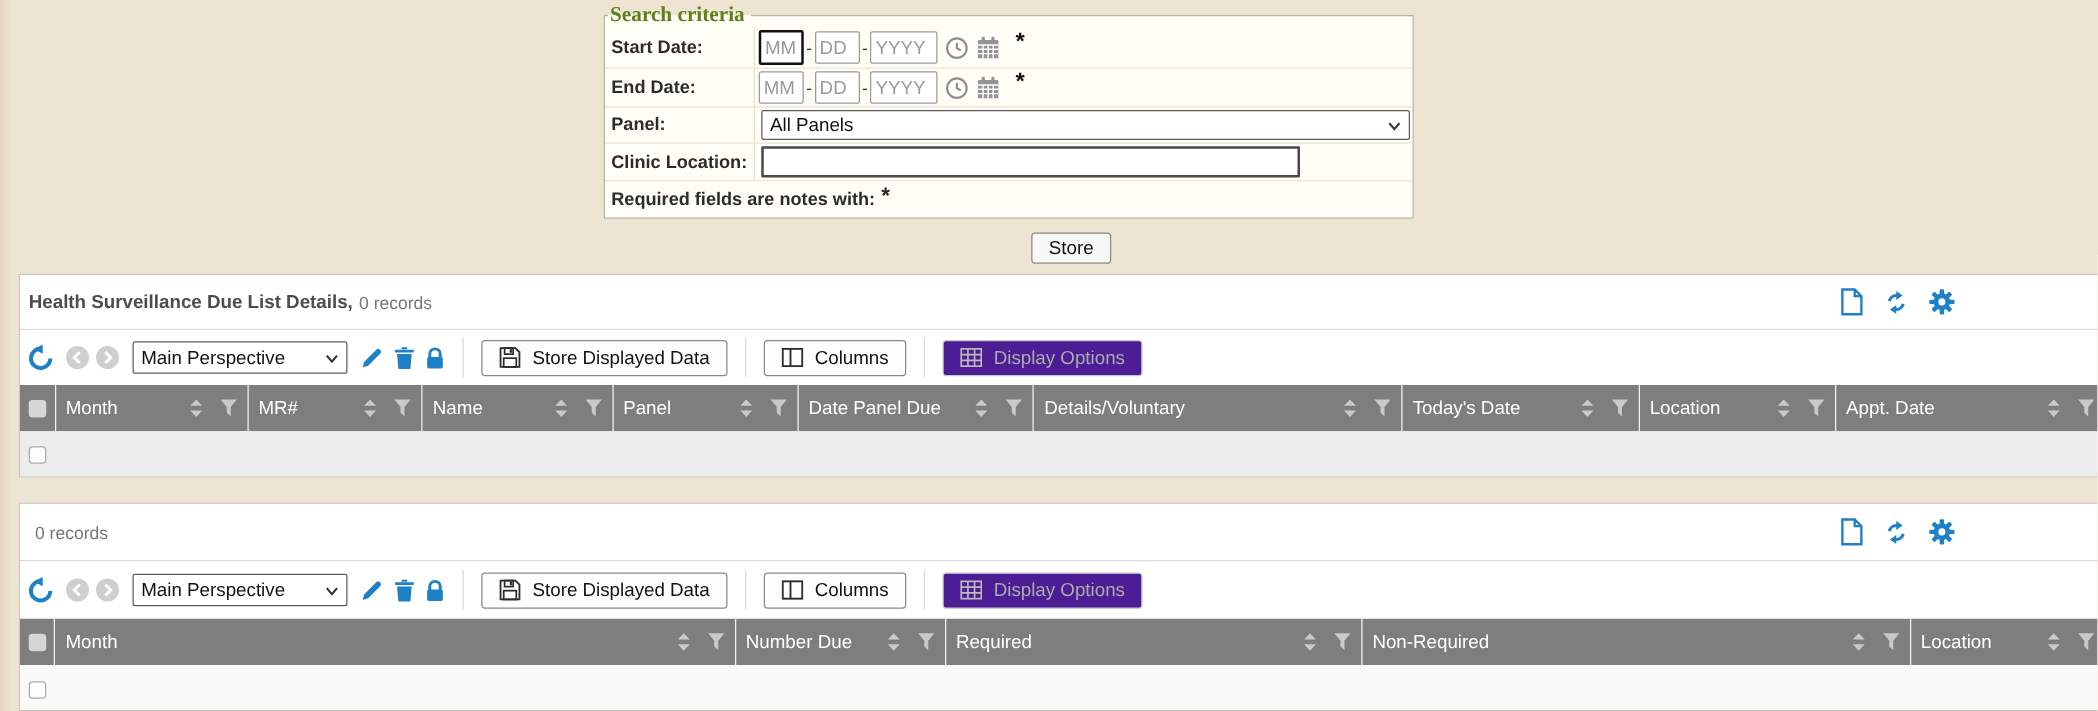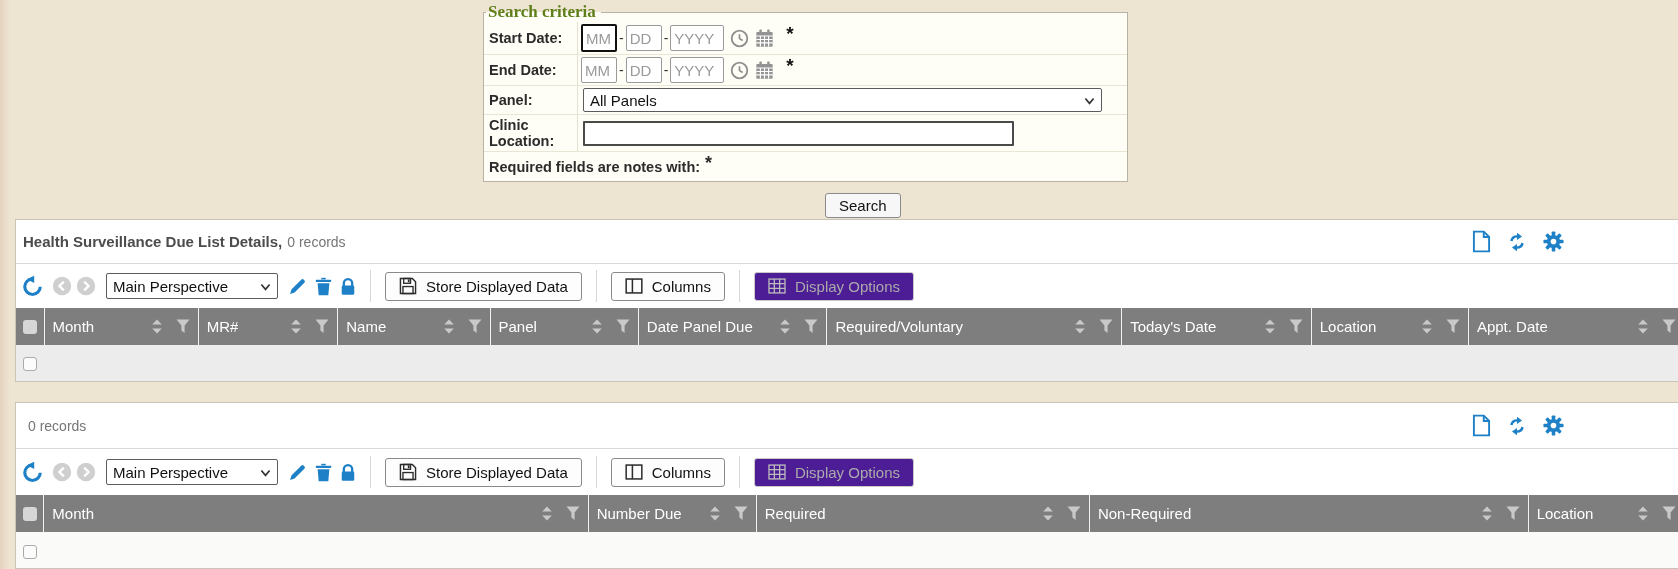--- a/index.html
+++ b/index.html
@@ -8,21 +8,21 @@
   .page { position:relative; width:1678px; height:569px; overflow:hidden; background:#EDE5D2; }
   .left-strip { position:absolute; left:0; top:0; width:10px; height:100%;
                 background:linear-gradient(to right,#e6d2bf,#ede5d2); }
 
   
   .search-area { position:absolute; left:483px; top:2px; width:645px; }
   fieldset.search-fs { border:1px solid #B7B2A3; background:#FFFEF6; padding:0; }
   fieldset.search-fs legend { font-size:17px; font-weight:bold; color:#5E7F19; padding:0 5px 0 2px; margin-left:2px;font-family:Liberation Serif, serif; }
   .frow { display:flex; align-items:center; border-top:1px solid #EAE6D6; min-height:29px; }
   .frow:first-of-type { border-top:none; }
-  .flabel { width:94px; align-self:stretch; display:flex; align-items:center;
+  .flabel { width:120px; align-self:stretch; display:flex; align-items:center;
             border-right:1px solid #E6E2D2; font-size:14.5px; font-weight:bold; color:#2b2b2b;
             padding:2px 2px 2px 5px; }
   .ffield { flex:1; display:flex; align-items:center; padding:2px 2px 2px 3px; }
   .frow.note-row { min-height:30px; padding-left:5px; font-size:14.5px; font-weight:bold; color:#2b2b2b; }
   .din { width:36px; height:23px; border:1px solid #9a9a9a; border-radius:2px; font-family:inherit;
          font-size:15px; color:#444; padding:12px 3px; background:#fff; }
   .din.yyyy { width:54px; }
   .din.focused { border:2px solid #101010; }
   .din::placeholder { color:#9a9a9a; opacity:1; }
   .dash { margin:0 2px; color:#333; font-size:14px; }
@@ -235,21 +235,21 @@
         </div>
       </div>
 
       <div class="frow note-row">
         <span>Required fields are notes with:</span>
         <span class="note-star">*</span>
       </div>
     </fieldset>
 
     <div class="search-btn-row">
-      <button class="search-btn">Search</button>
+      <button class="search-btn">Store</button>
     </div>
   </div>
 
   <div class="section sec1">
     <div class="title-row">
       <span class="sec-title">Health Surveillance Due List Details,</span>
       <span class="sec-records">0 records</span>
       <span class="title-icons">
         <span class="tb-icon">
             <svg width="19" height="23">
@@ -414,21 +414,21 @@
               </svg>
             </span>
             <span>
               <svg width="14" height="15">
                 <use href="#i-filter"></use>
               </svg>
             </span>
           </span>
       </div>
       <div class="th" style="width:300px">
-        <span class="th-label">Required/Voluntary</span>
+        <span class="th-label">Details/Voluntary</span>
         <span class="th-icons">
             <span>
               <svg width="12" height="15">
                 <use href="#i-sort"></use>
               </svg>
             </span>
             <span>
               <svg width="14" height="15">
                 <use href="#i-filter"></use>
               </svg>

